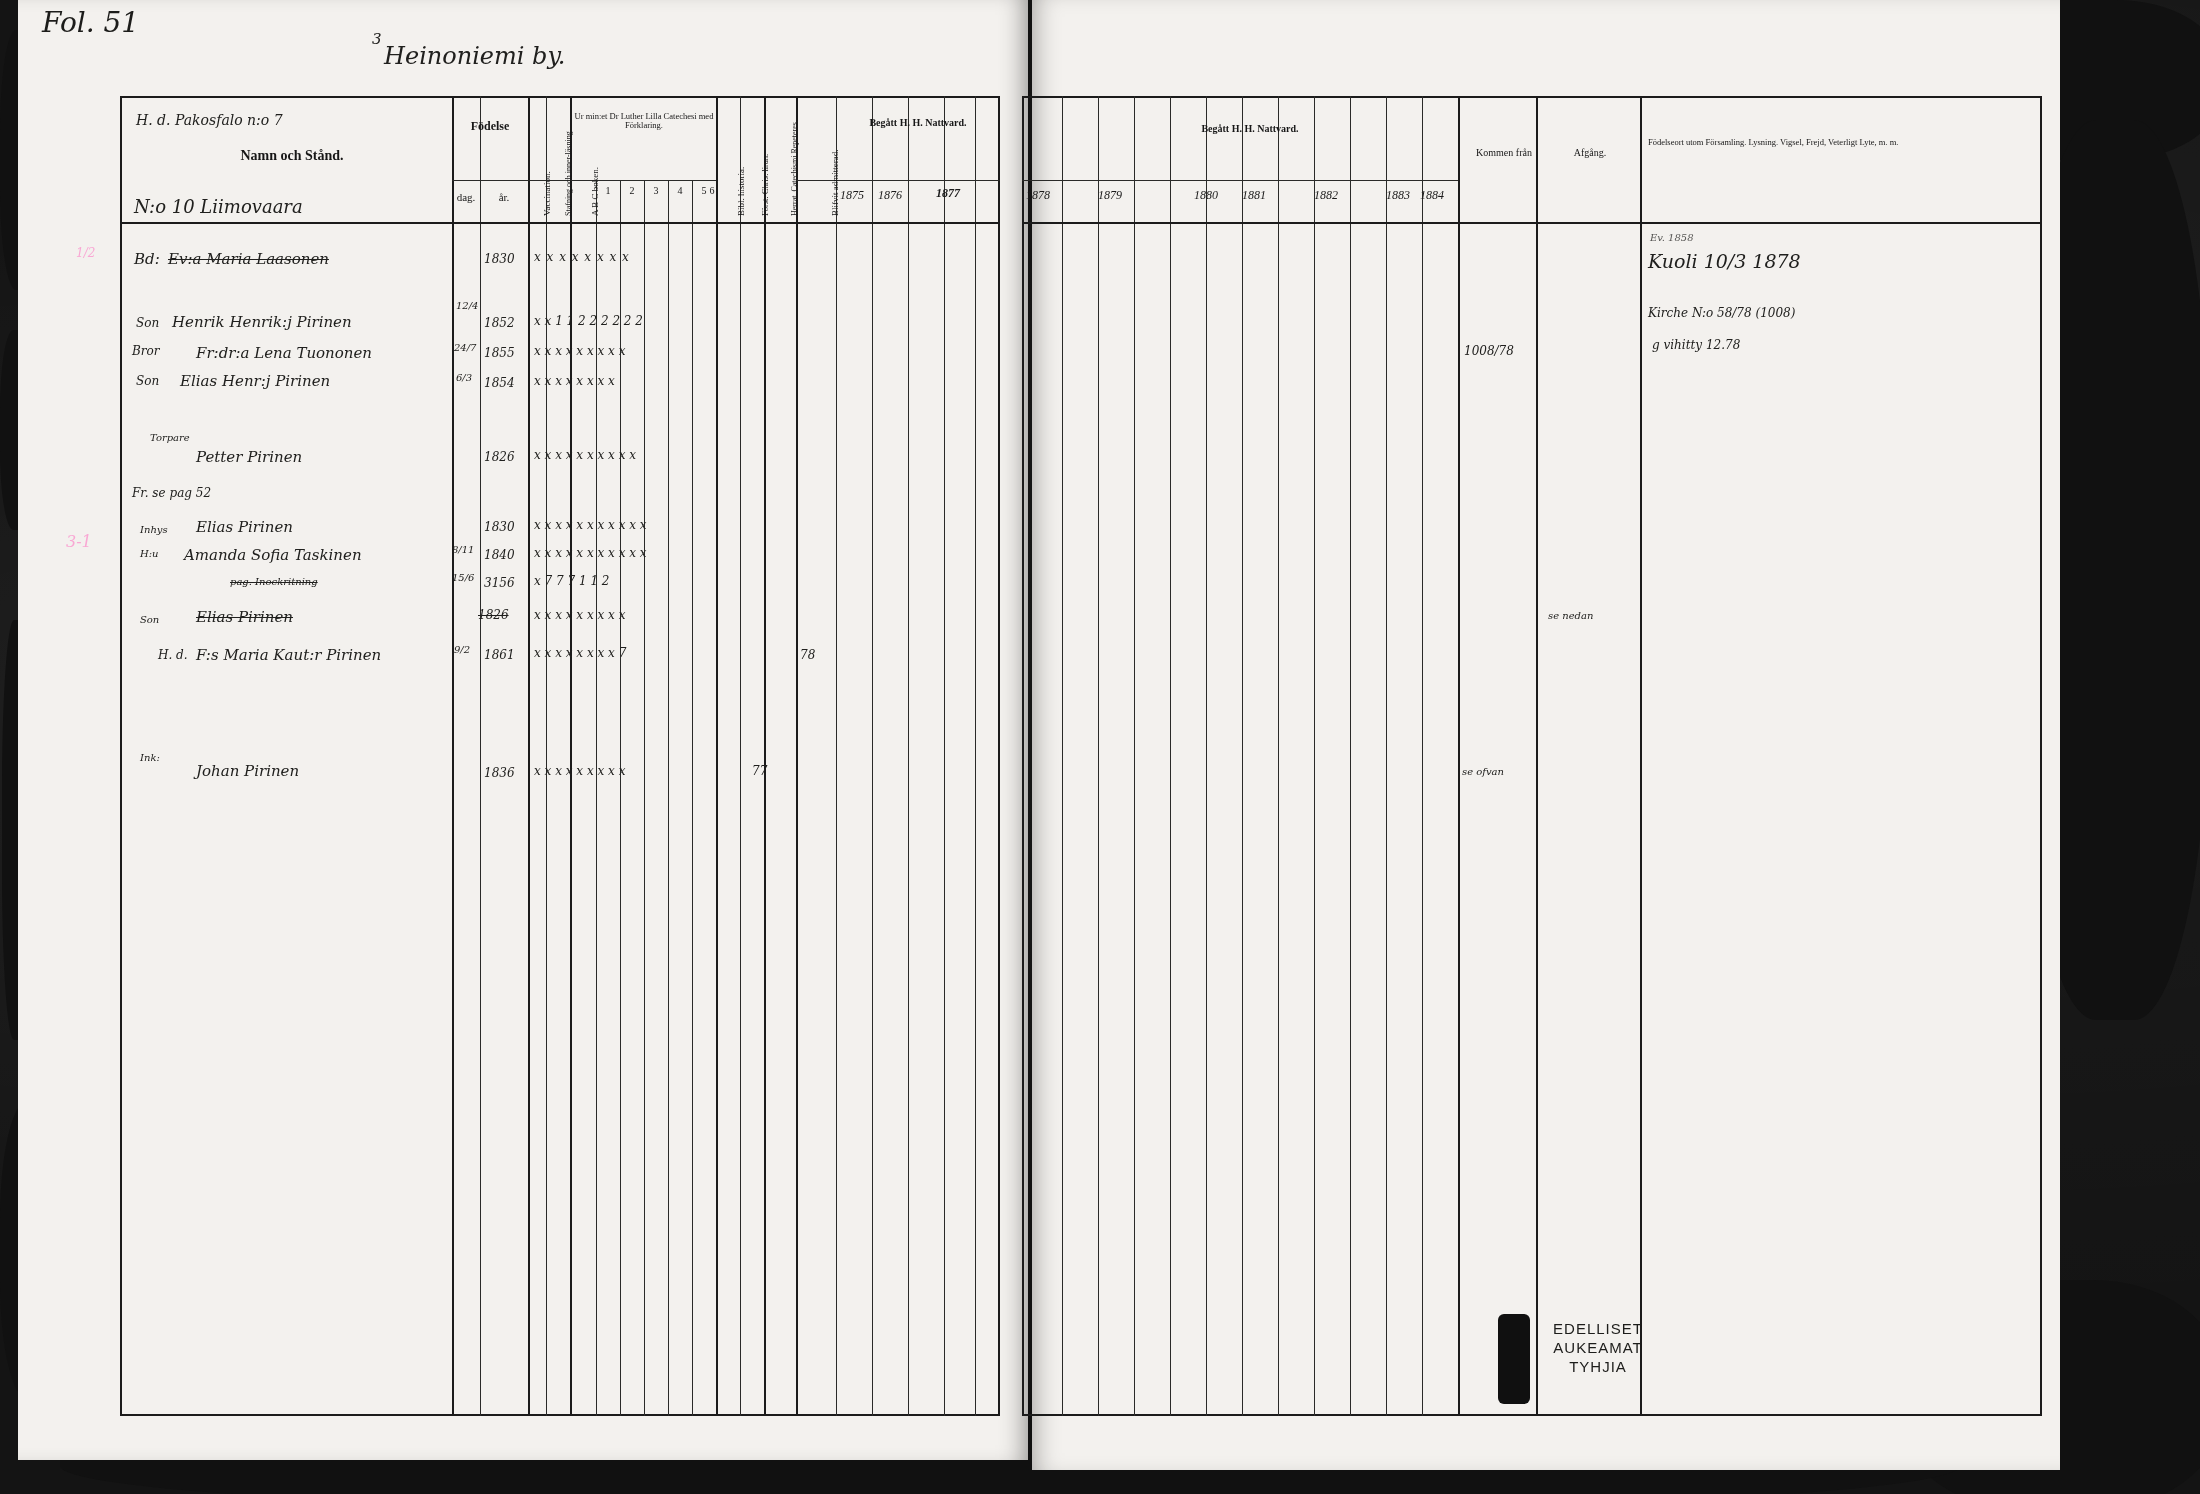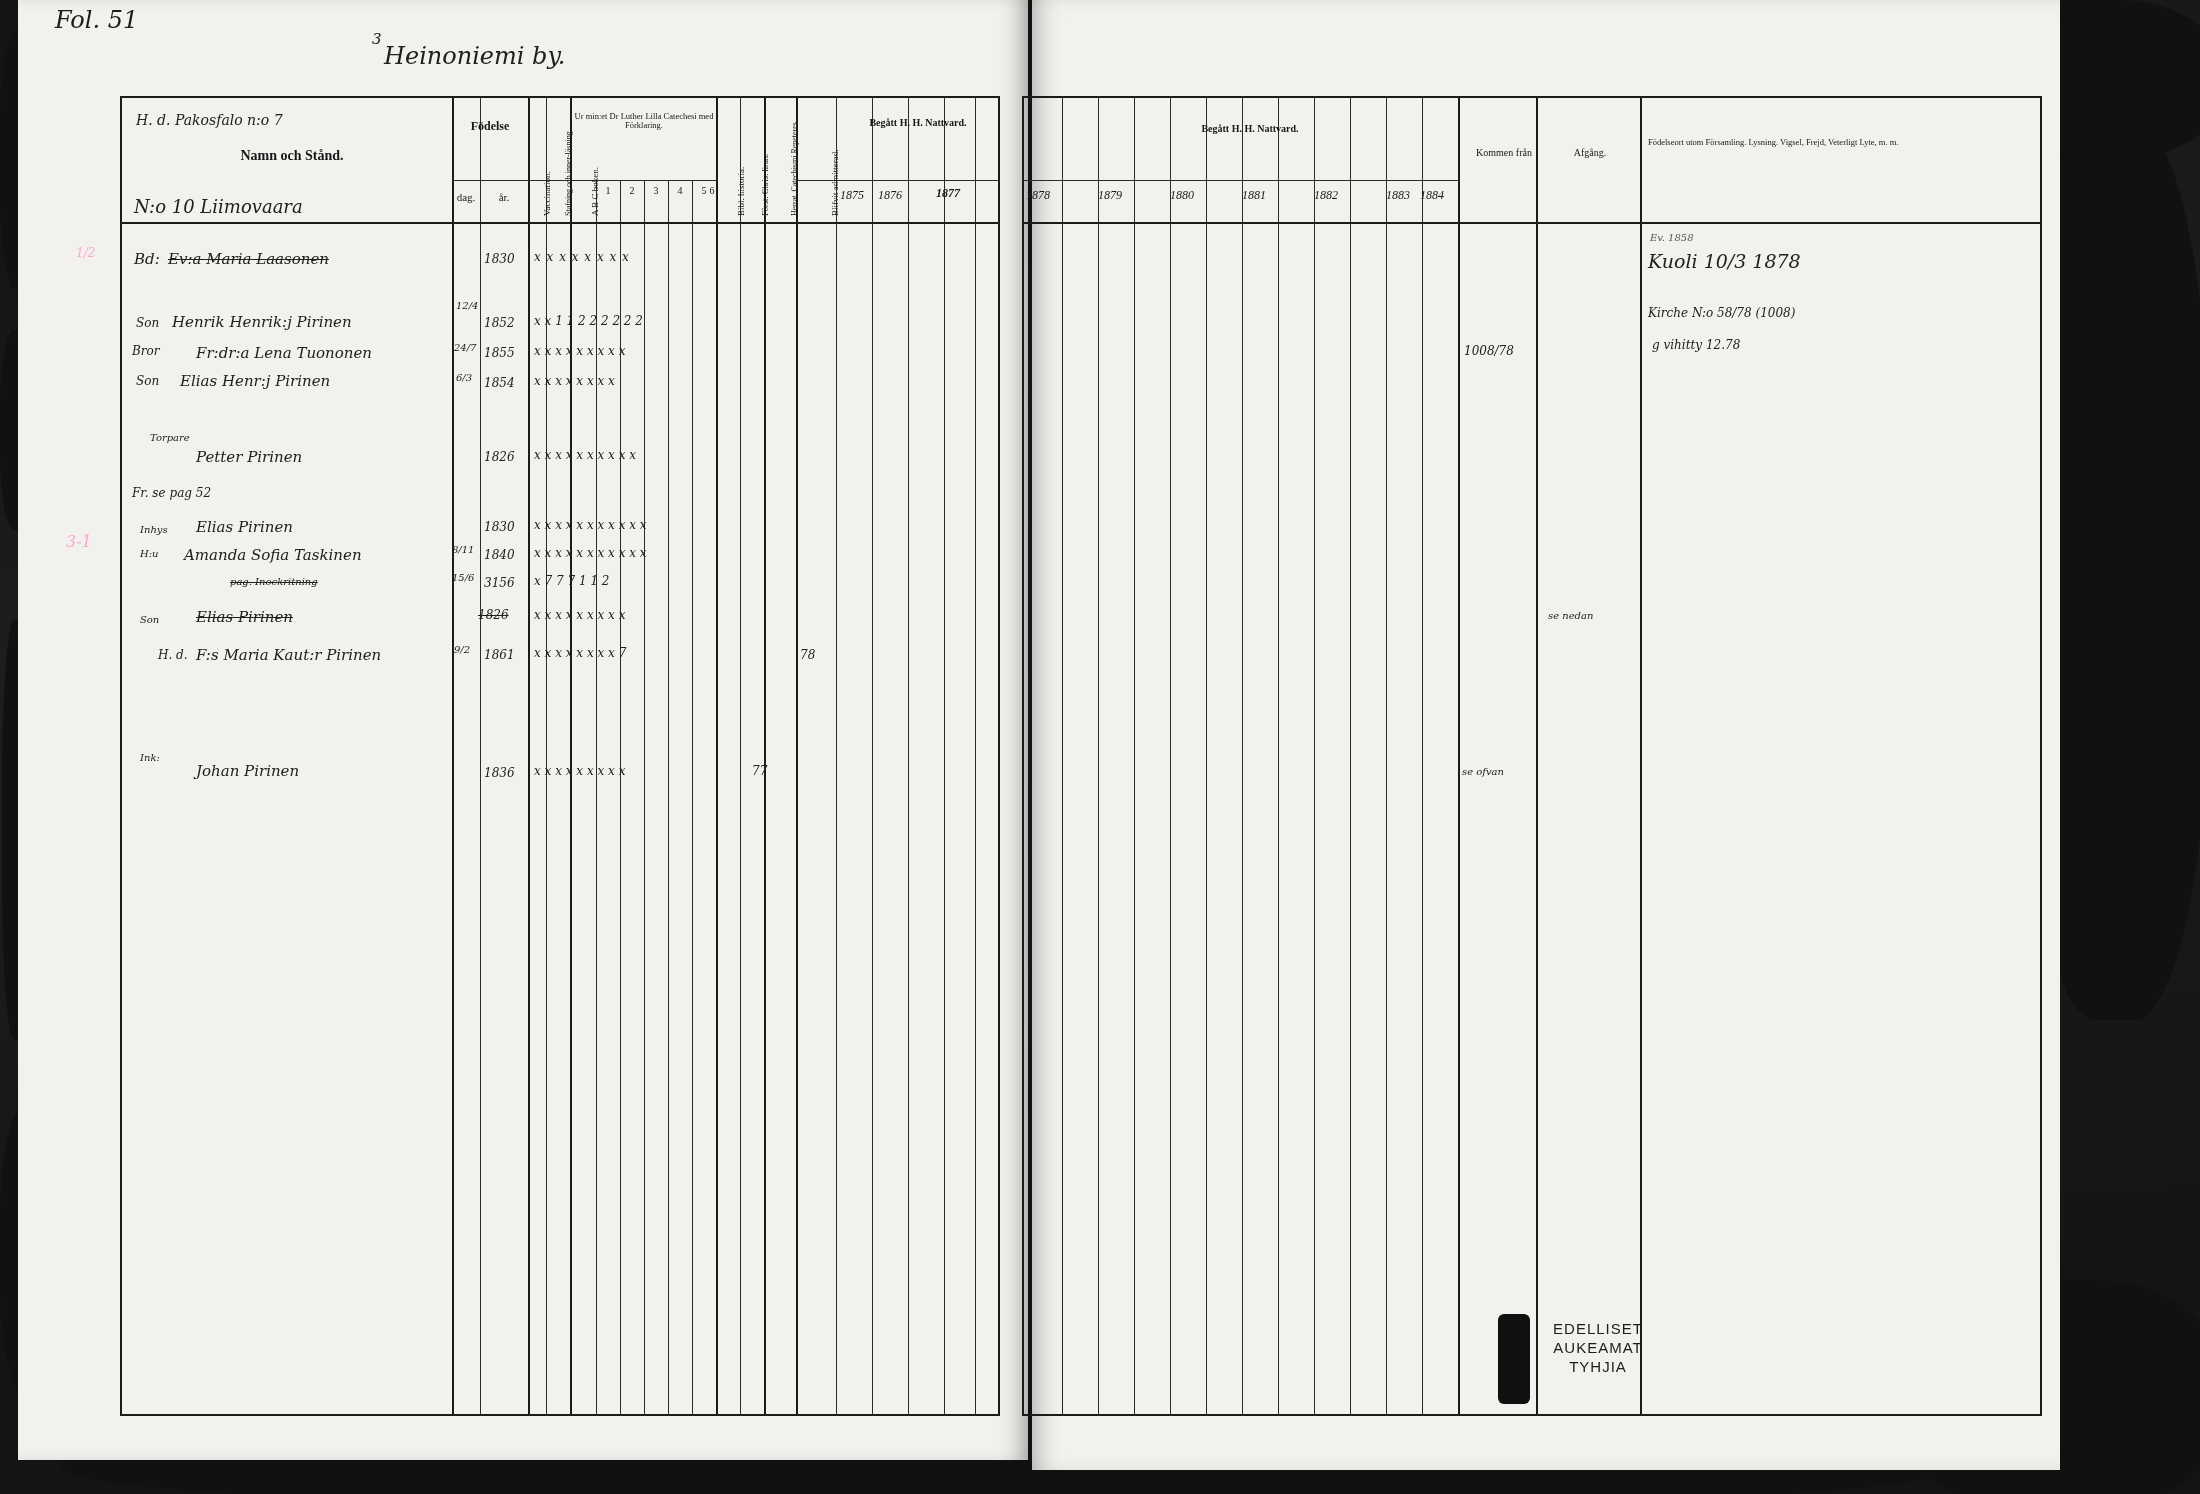--- a/index.html
+++ b/index.html
@@ -69,21 +69,21 @@
 <div class="blob" style="left:0;top:1100px;width:70px;height:300px;"></div>
 <div class="blob" style="left:1960px;top:0;width:260px;height:160px;"></div>
 <div class="blob" style="left:2020px;top:120px;width:190px;height:900px;"></div>
 <div class="blob" style="left:1900px;top:1280px;width:320px;height:230px;"></div>
 <div class="blob" style="left:60px;top:1400px;width:1900px;height:110px;"></div>
 <div class="blob" style="left:1010px;top:0;width:30px;height:1470px;border-radius:0;opacity:.55;"></div>
 
 <div class="page page-left"></div>
 <div class="page page-right"></div>
 
-<div class="fol ink" style="left:55px;top:6px;font-size:24px;font-style:italic;">Fol. 51</div>
+<div class="fol ink" style="left:42px;top:6px;font-size:28px;font-style:italic;">Fol. 51</div>
 
 <div class="hand" style="position:absolute;left:372px;top:30px;font-size:15px;">3</div>
 <div class="hand" style="position:absolute;left:384px;top:42px;font-size:24px;">Heinoniemi by.</div>
 
 <div class="tbl" style="left:120px;top:96px;width:880px;height:1320px;"></div>
 
 <div class="vline thick" style="left:452px;top:96px;height:1320px;"></div>
 <div class="vline" style="left:480px;top:96px;height:1320px;"></div>
 <div class="vline thick" style="left:528px;top:96px;height:1320px;"></div>
 <div class="vline" style="left:546px;top:96px;height:1320px;"></div>
@@ -153,21 +153,21 @@
 <div class="vline thick" style="left:1458px;top:96px;height:1320px;"></div>
 <div class="vline thick" style="left:1536px;top:96px;height:1320px;"></div>
 <div class="vline thick" style="left:1640px;top:96px;height:1320px;"></div>
 
 <div class="hline thick" style="left:1022px;top:222px;width:1020px;"></div>
 <div class="hline" style="left:1022px;top:180px;width:436px;"></div>
 
 <div class="hdr small bold" style="left:1100px;top:124px;width:300px;">Begått H. H. Nattvard.</div>
 <div class="yr" style="left:1026px;top:188px;">1878</div>
 <div class="yr" style="left:1098px;top:188px;">1879</div>
-<div class="yr" style="left:1170px;top:188px;">1880</div>
+<div class="yr" style="left:1194px;top:188px;">1880</div>
 <div class="yr" style="left:1242px;top:188px;">1881</div>
 <div class="yr" style="left:1314px;top:188px;">1882</div>
 <div class="yr" style="left:1386px;top:188px;">1883</div>
 <div class="yr" style="left:1420px;top:188px;">1884</div>
 
 <div class="hdr small" style="left:1460px;top:148px;width:88px;">Kommen från</div>
 <div class="hdr small" style="left:1540px;top:148px;width:100px;">Afgång.</div>
 <div class="hdr tiny" style="left:1648px;top:136px;width:260px;text-align:left;line-height:1.5;">Födelseort utom Församling. Lysning. Vigsel, Frejd, Veterligt Lyte, m. m.</div>
 
 <div class="mark hand" style="left:76px;top:246px;">1/2</div>

